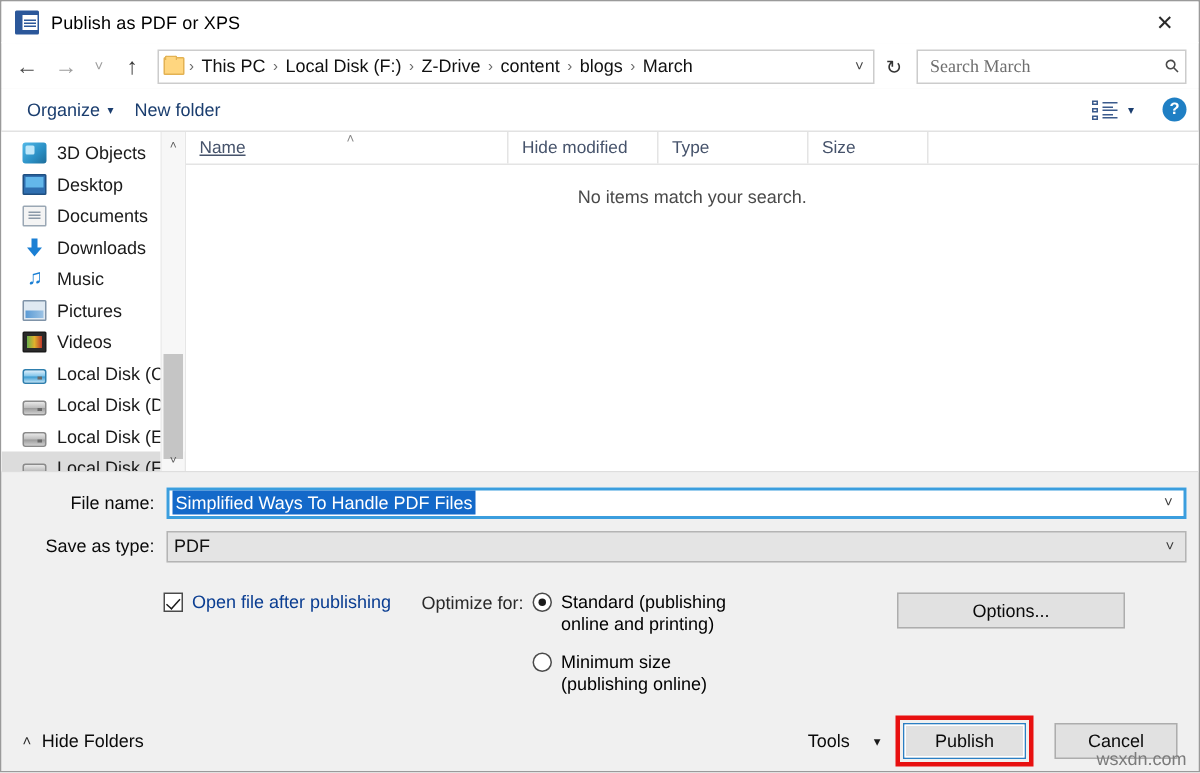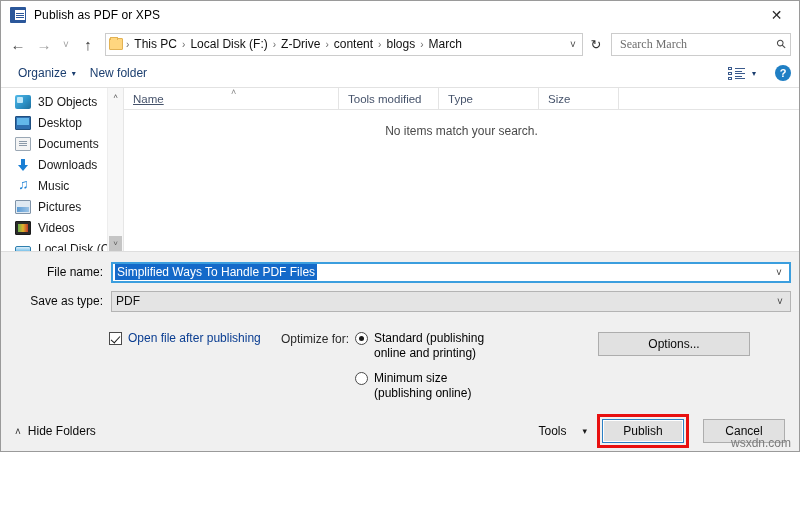--- a/index.html
+++ b/index.html
@@ -4,21 +4,21 @@
 <style>
   * { box-sizing: border-box; margin: 0; padding: 0; }
   html, body {
     width: 800px; height: 515px;
     font-family: "Liberation Sans", sans-serif;
     background: #ffffff;
     overflow: hidden;
   }
   #dialog {
     position: relative;
-    width: 800px; height: 452px;
+    width: 800px; height: 515px;
     background: #f0f0f0;
     border: 1px solid #9a9a9a;
     display: flex; flex-direction: column;
   }
 
   
   .titlebar {
     height: 28px; flex: 0 0 28px;
     background: #ffffff;
     display: flex; align-items: center;
@@ -429,21 +429,21 @@
       </div>
     </div>
 
     <div class="listpane">
       <div class="col-head">
         <div class="col name">
           <span>Name</span>
           <span class="sort-caret">˄</span>
         </div>
         <div class="col date">
-          <span>Tools modified</span>
+          <span>Hide modified</span>
         </div>
         <div class="col type">
           <span>Type</span>
         </div>
         <div class="col size">
           <span>Size</span>
         </div>
       </div>
       <div class="empty-msg">
         <span>No items match your search.</span>

